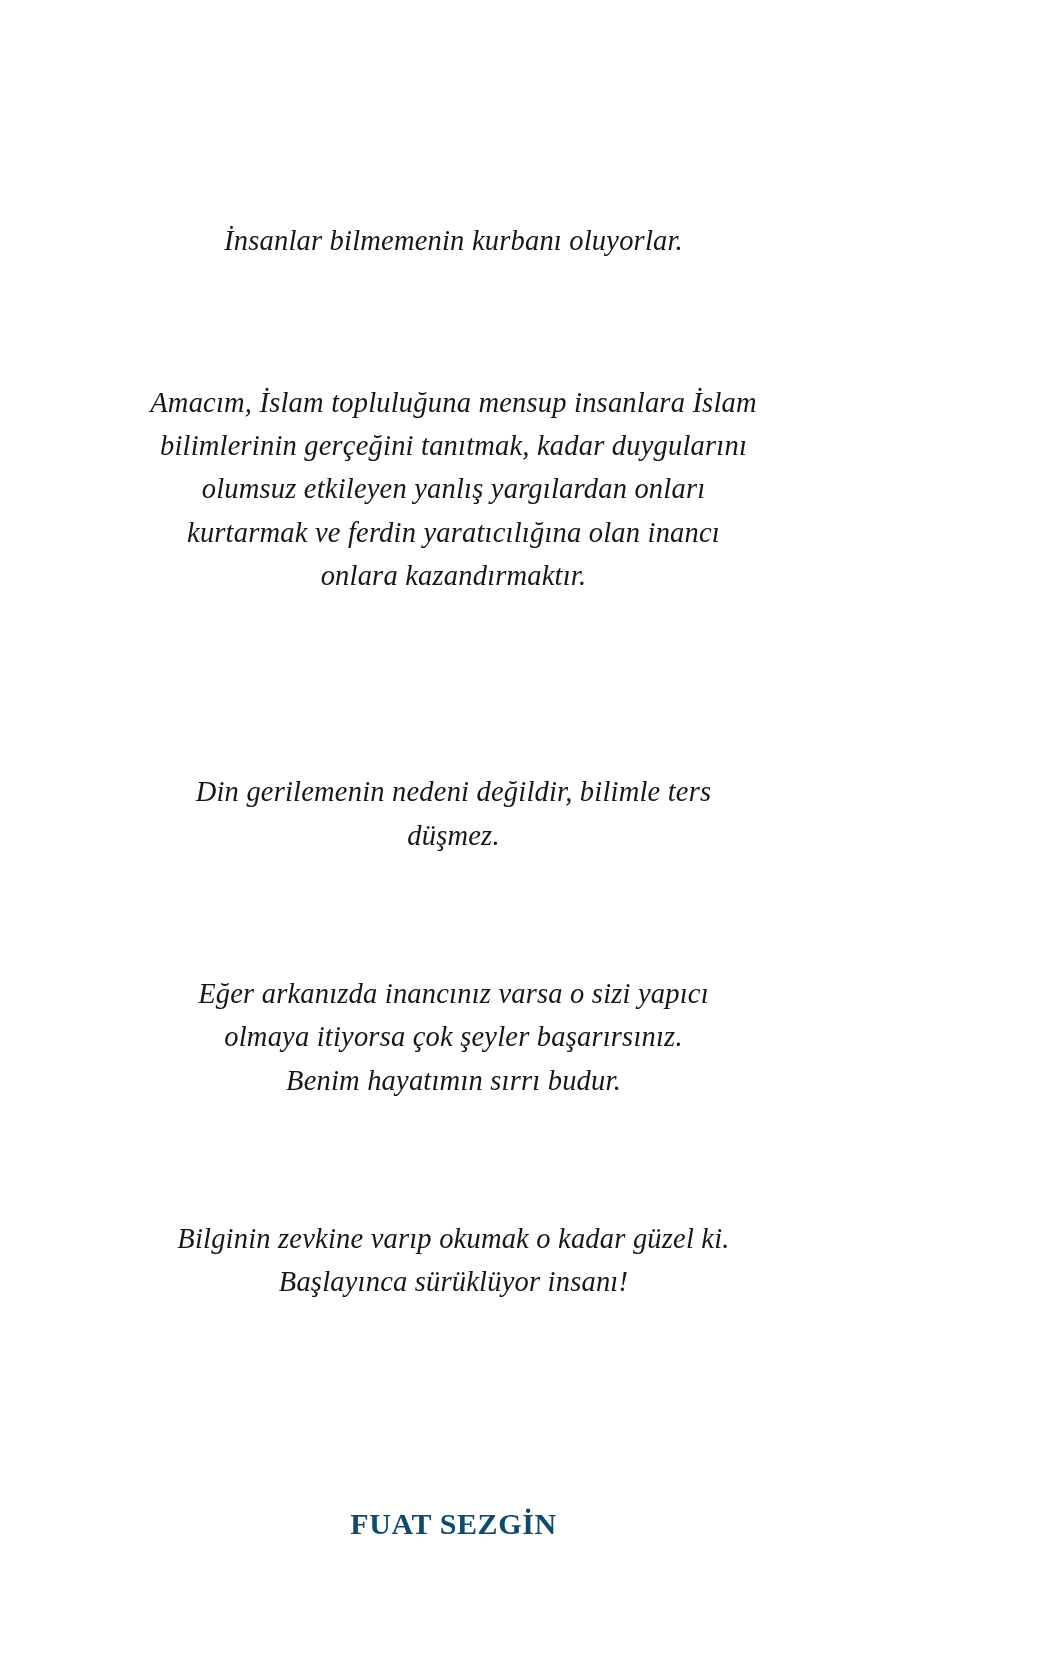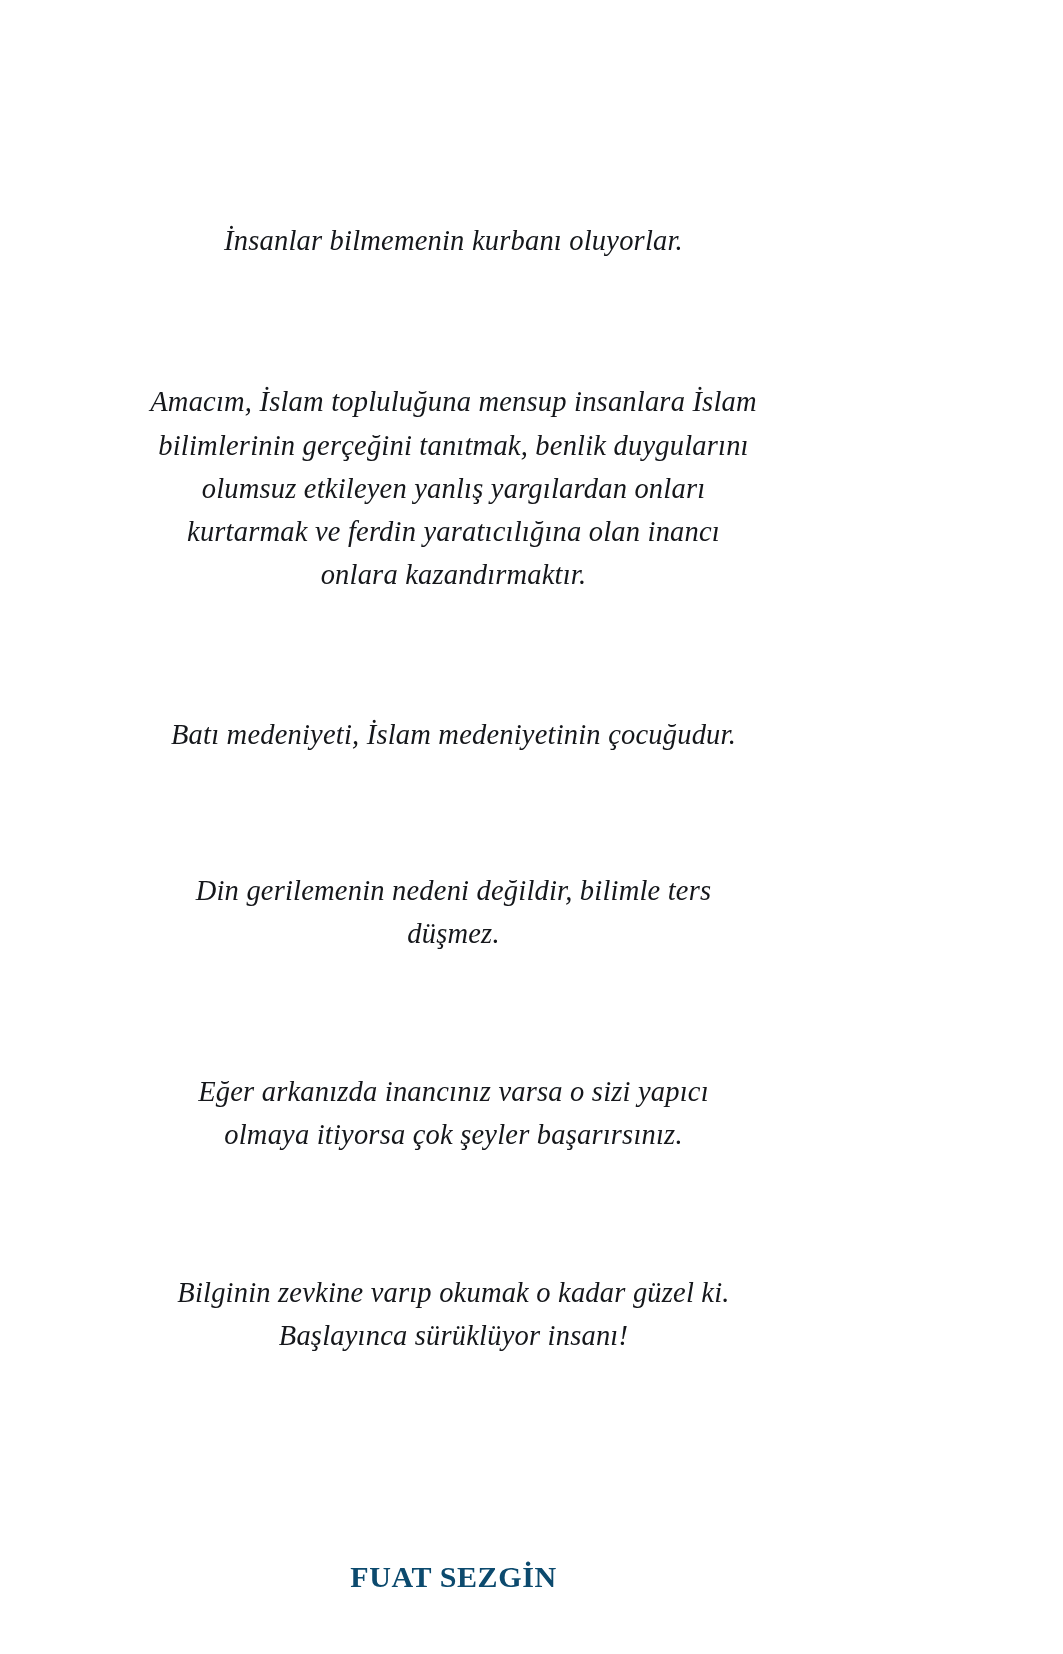--- a/index.html
+++ b/index.html
@@ -61,43 +61,41 @@
 <div class="page">
 
   <blockquote class="quote-block">
     <span class="line">İnsanlar bilmemenin kurbanı oluyorlar.</span>
   </blockquote>
 
   <div class="gap-1"></div>
 
   <blockquote class="quote-block">
     <span class="line">Amacım, İslam topluluğuna mensup insanlara İslam</span>
-    <span class="line">bilimlerinin gerçeğini tanıtmak, benlik duygularını</span>
+    <span class="line">bilimlerinin gerçeğini tanıtmak, kadar duygularını</span>
     <span class="line">olumsuz etkileyen yanlış yargılardan onları</span>
     <span class="line">kurtarmak ve ferdin yaratıcılığına olan inancı</span>
     <span class="line">onlara kazandırmaktır.</span>
   </blockquote>
 
   <div class="gap-2"></div>
 
-  <blockquote class="quote-block">
-    <span class="line">Batı medeniyeti, İslam medeniyetinin çocuğudur.</span>
-  </blockquote>
 
   <div class="gap-3"></div>
 
   <blockquote class="quote-block">
     <span class="line">Din gerilemenin nedeni değildir, bilimle ters düşmez.</span>
   </blockquote>
 
   <div class="gap-4"></div>
 
   <blockquote class="quote-block">
     <span class="line">Eğer arkanızda inancınız varsa o sizi yapıcı</span>
     <span class="line">olmaya itiyorsa çok şeyler başarırsınız.</span>
+    <span class="line">Benim hayatımın sırrı budur.</span>
   </blockquote>
 
   <div class="gap-5"></div>
 
   <blockquote class="quote-block">
     <span class="line">Bilginin zevkine varıp okumak o kadar güzel ki.</span>
     <span class="line">Başlayınca sürüklüyor insanı!</span>
   </blockquote>
 
   <div class="gap-6"></div>

